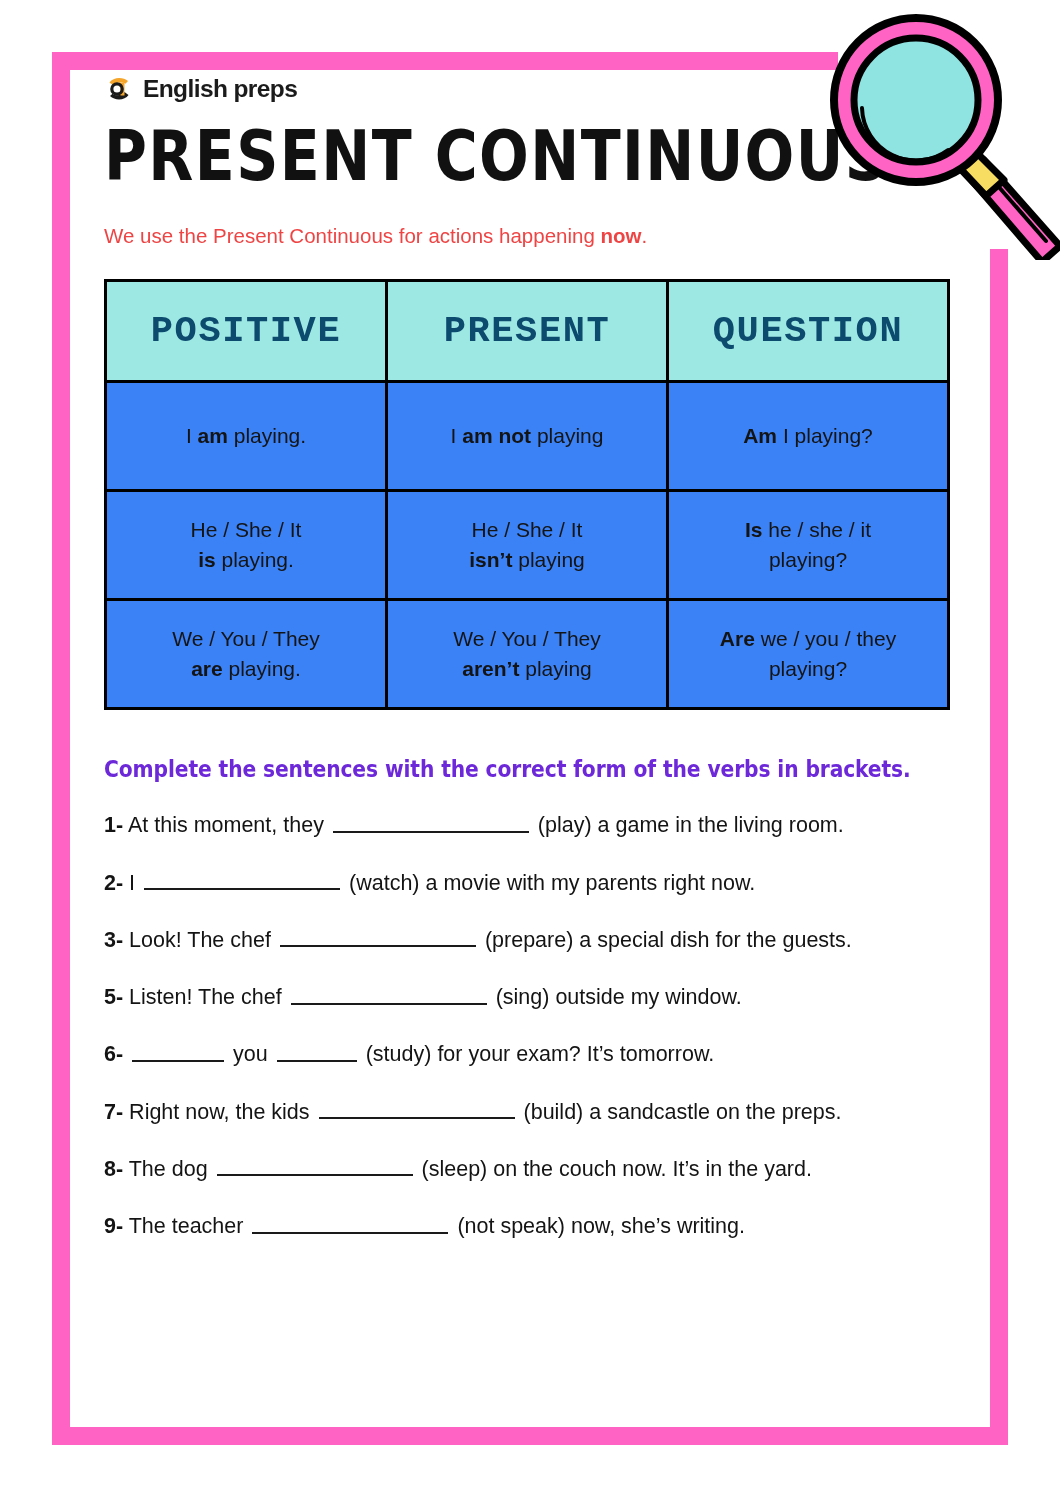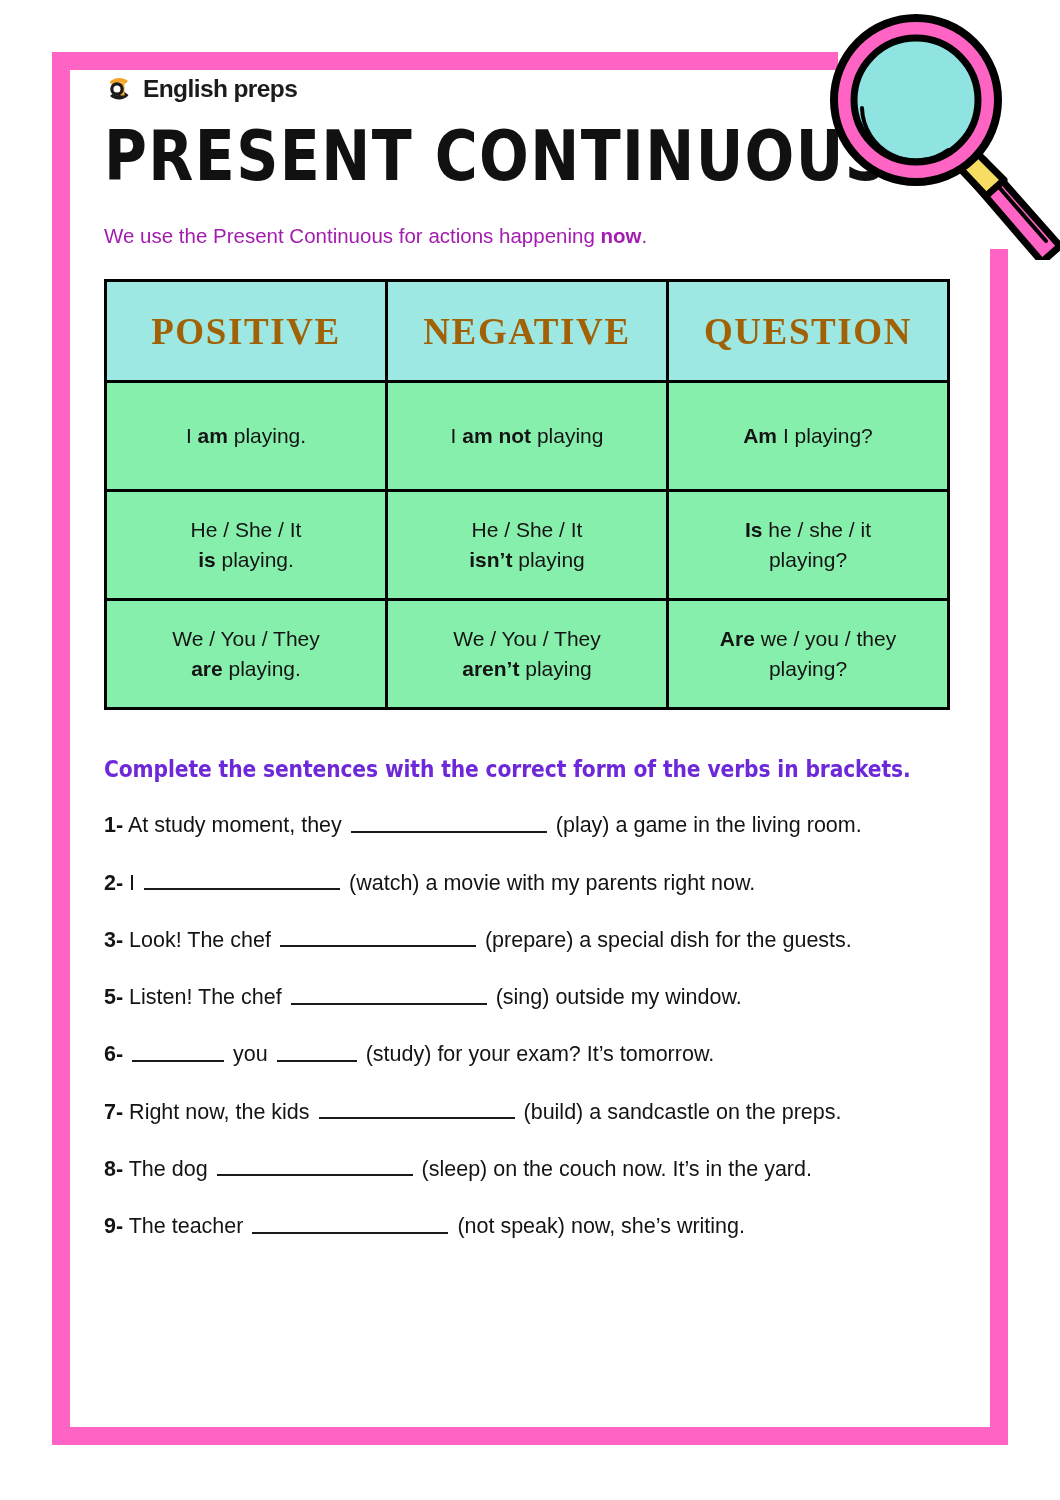--- a/index.html
+++ b/index.html
@@ -85,48 +85,48 @@
     transform: scaleX(0.93);
     transform-origin: left center;
     white-space: nowrap;
   }
 
   
   #intro {
     margin-top: 32px;
     font-size: 20.5px;
     line-height: 1.3;
-    color: #a21caf;
+    color: #ef4444;
   }
   #intro b { font-weight: 700; }
 
   
   #grammar-table {
     margin-top: 30px;
     width: 846px;
     border-collapse: collapse;
     table-layout: fixed;
   }
   #grammar-table td, #grammar-table th {
     border: 3px solid #000000;
     text-align: center;
     vertical-align: middle;
     padding: 0;
   }
   #grammar-table th {
     background: #9EE8E4;
     height: 98px;
-    font-family: Liberation Serif, serif;
+    font-family: Liberation Mono, monospace;
     font-size: 37px;
     font-weight: 700;
     letter-spacing: 1.6px;
-    color: #a16207;
+    color: #0c4a6e;
   }
   #grammar-table td {
-    background: #86efac;
+    background: #3b82f6;
     height: 106px;
     font-size: 21px;
     line-height: 1.45;
     color: #141414;
   }
   #grammar-table td b { font-weight: 700; }
   .cell-two-line { display: block; }
 
   
   #exercise-heading {
@@ -209,21 +209,21 @@
   </div>
 
   <div id="page-title">PRESENT CONTINUOUS</div>
 
   <p id="intro"><span>We use the Present Continuous for actions happening </span><b>now</b><span>.</span></p>
 
   <table id="grammar-table">
     <thead>
       <tr>
         <th>POSITIVE</th>
-        <th>NEGATIVE</th>
+        <th>PRESENT</th>
         <th>QUESTION</th>
       </tr>
     </thead>
     <tbody>
 
       <tr>
         <td><span>I </span><b>am</b><span> playing.</span></td>
         <td><span>I </span><b>am not</b><span> playing</span></td>
         <td><b>Am</b><span> I playing?</span></td>
       </tr>
@@ -255,21 +255,21 @@
         <td>
           <span class="cell-two-line"><b>Are</b><span> we / you / they</span></span>
           <span class="cell-two-line">playing?</span>
         </td>
       </tr>
     </tbody>
   </table>
 
   <div id="exercise-heading">Complete the sentences with the correct form of the verbs in brackets.</div>
 
-  <div class="exercise-item"><span class="num">1-</span><span> At study moment, they </span><span class="blank w-long"></span><span> (play) a game in the living room.</span></div>
+  <div class="exercise-item"><span class="num">1-</span><span> At this moment, they </span><span class="blank w-long"></span><span> (play) a game in the living room.</span></div>
 
   <div class="exercise-item"><span class="num">2-</span><span> I </span><span class="blank w-long"></span><span> (watch) a movie with my parents right now.</span></div>
 
   <div class="exercise-item"><span class="num">3-</span><span> Look! The chef </span><span class="blank w-long"></span><span> (prepare) a special dish for the guests.</span></div>
 
 
   <div class="exercise-item"><span class="num">5-</span><span> Listen! The chef </span><span class="blank w-long"></span><span> (sing) outside my window.</span></div>
 
   <div class="exercise-item"><span class="num">6-</span><span> </span><span class="blank w-short"></span><span> you </span><span class="blank w-xshort"></span><span> (study) for your exam? It’s tomorrow.</span></div>
 

